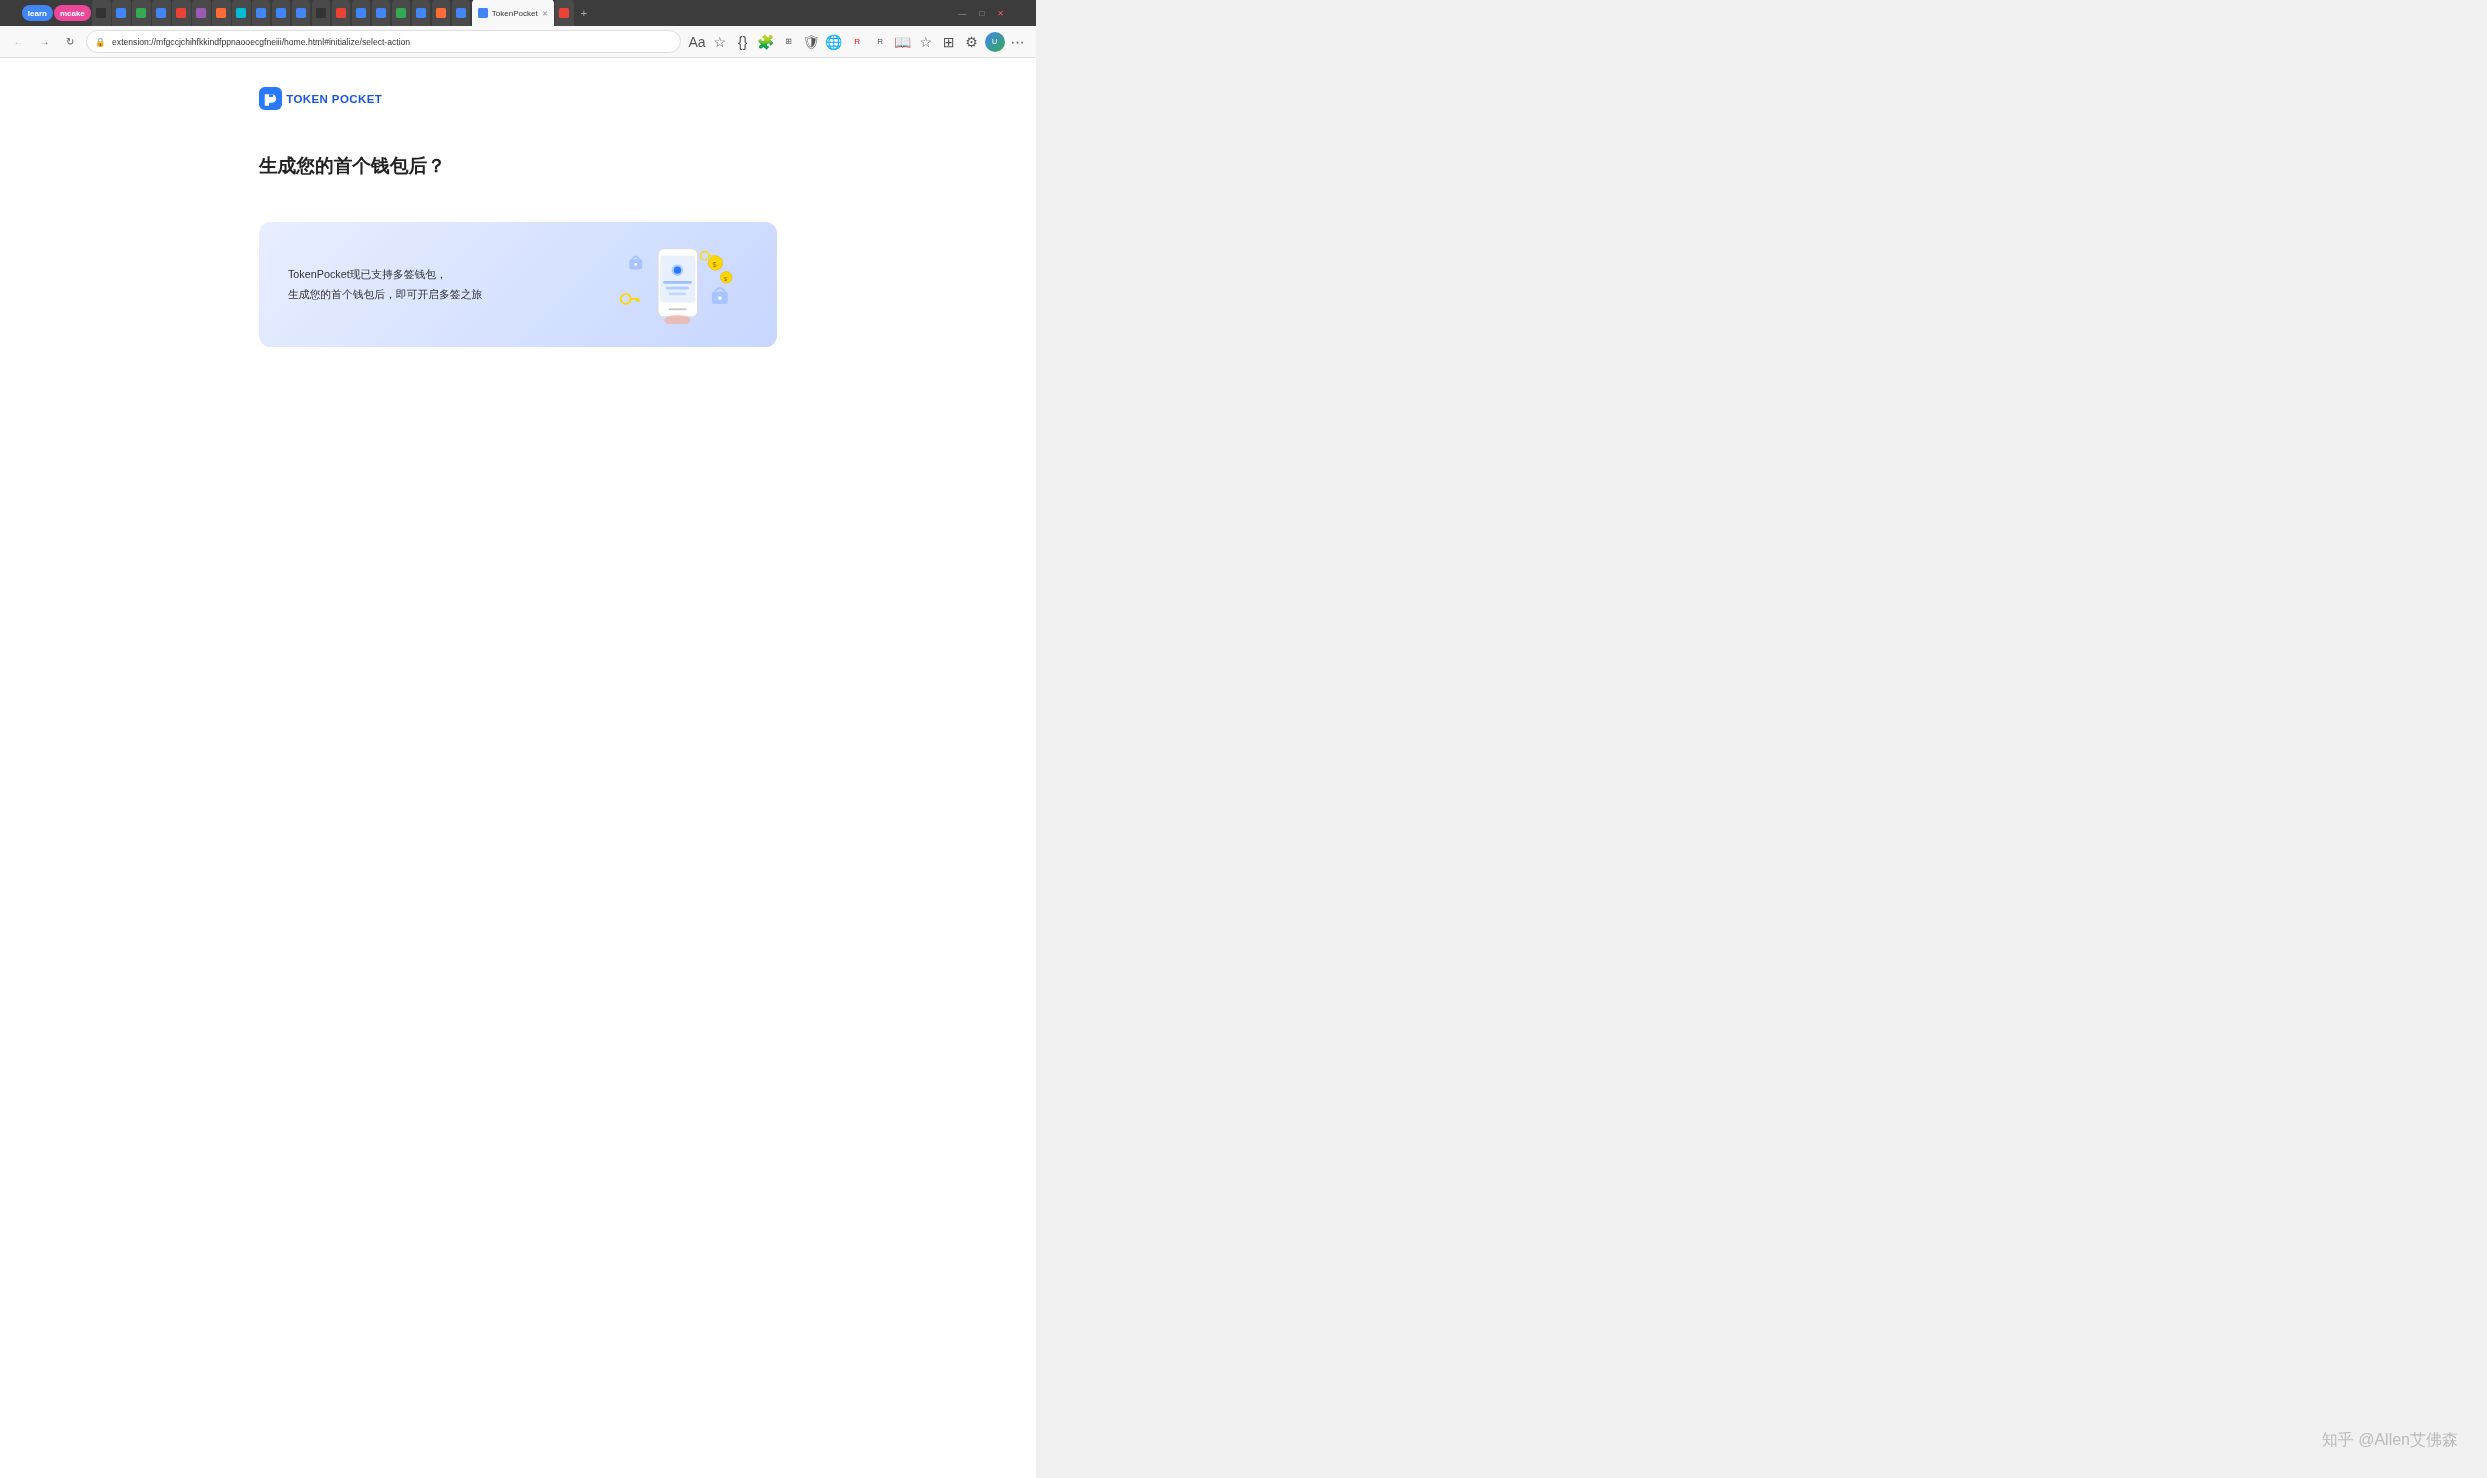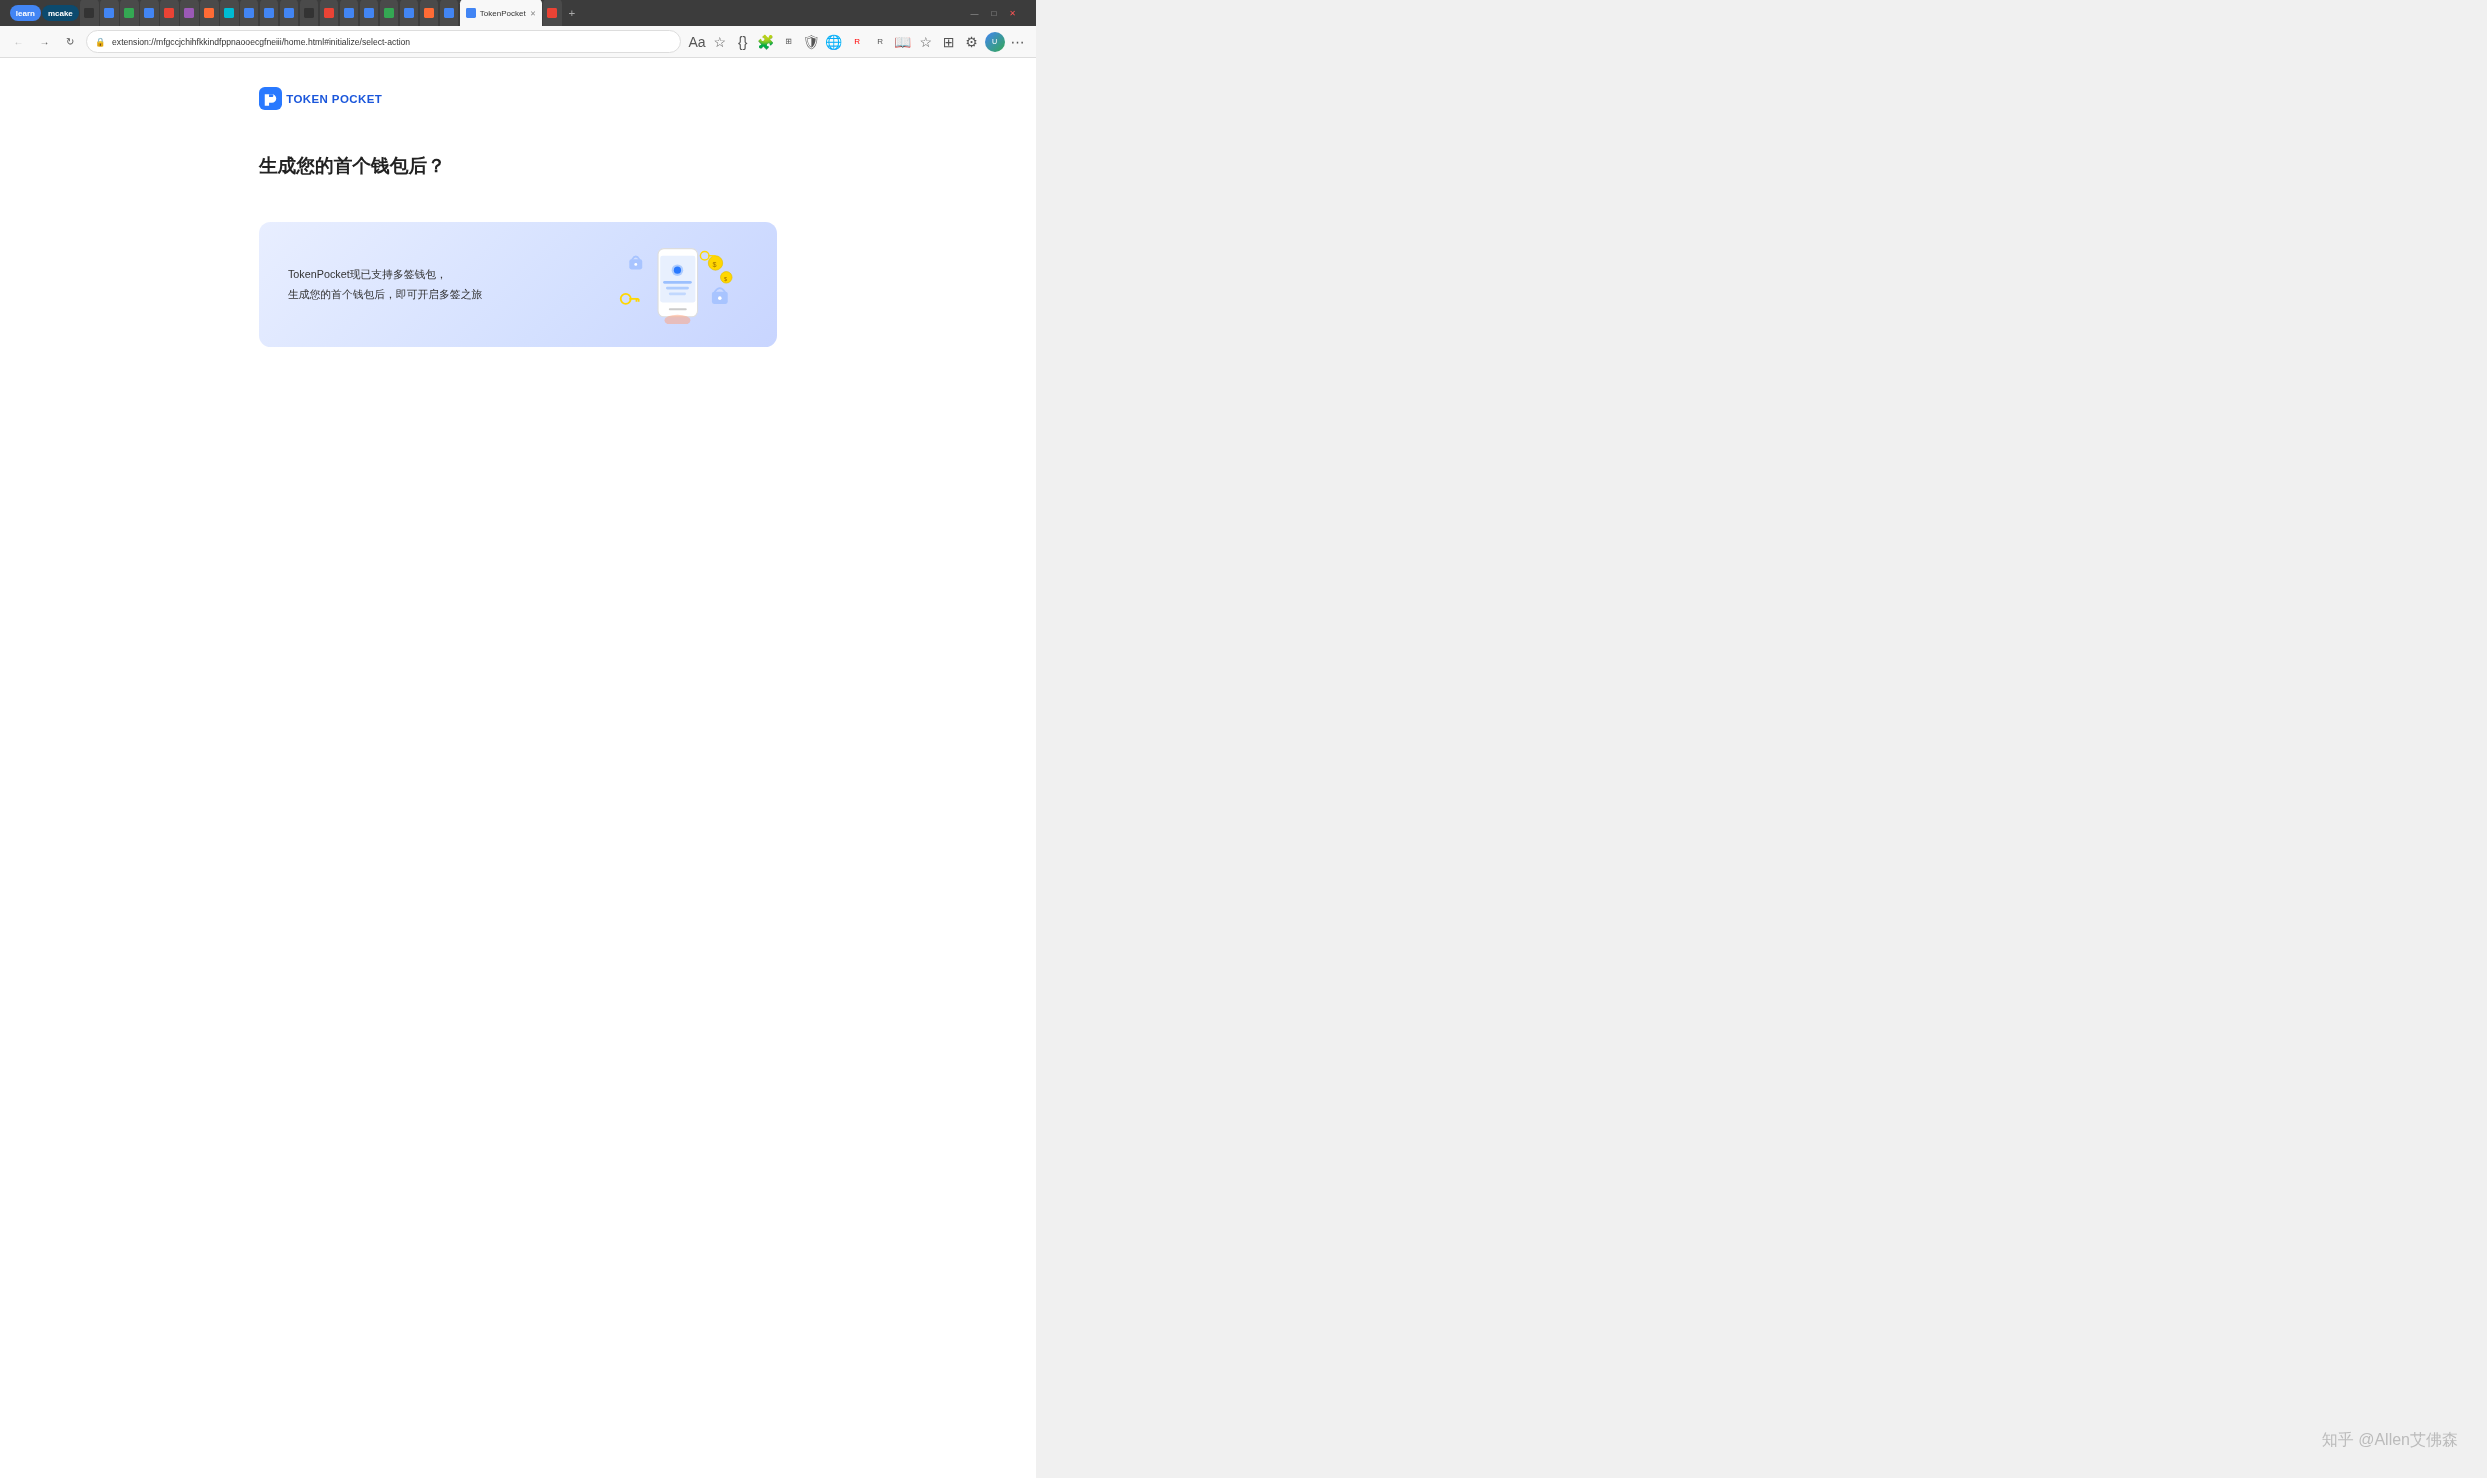--- a/index.html
+++ b/index.html
@@ -15,21 +15,21 @@
     .browser-chrome {
       background: #2d2d2d;
       width: 100%;
     }
 
     .tab-bar {
       display: flex;
       align-items: center;
       height: 26px;
       background: #3c3c3c;
-      padding: 0 10px;
+      padding: 0 22px;
       gap: 1.4px;
       overflow: hidden;
     }
 
     .tab-item {
       display: flex;
       align-items: center;
       height: 28px;
       padding: 0 5.8px;
       border-radius: 4.3px 4.3px 0 0;
@@ -49,21 +49,21 @@
 
     .tab-item.colored-learn {
       background: #4285f4;
       color: white;
       border-radius: 8.6px;
       height: 16px;
       font-weight: 600;
     }
 
     .tab-item.colored-mcake {
-      background: #0c4a6e;
+      background: #ec4899;
       color: white;
       border-radius: 8.6px;
       height: 16px;
       font-weight: 600;
     }
 
     .tab-close {
       margin-left: auto;
       opacity: 0.6;
       font-size: 7.2px;

